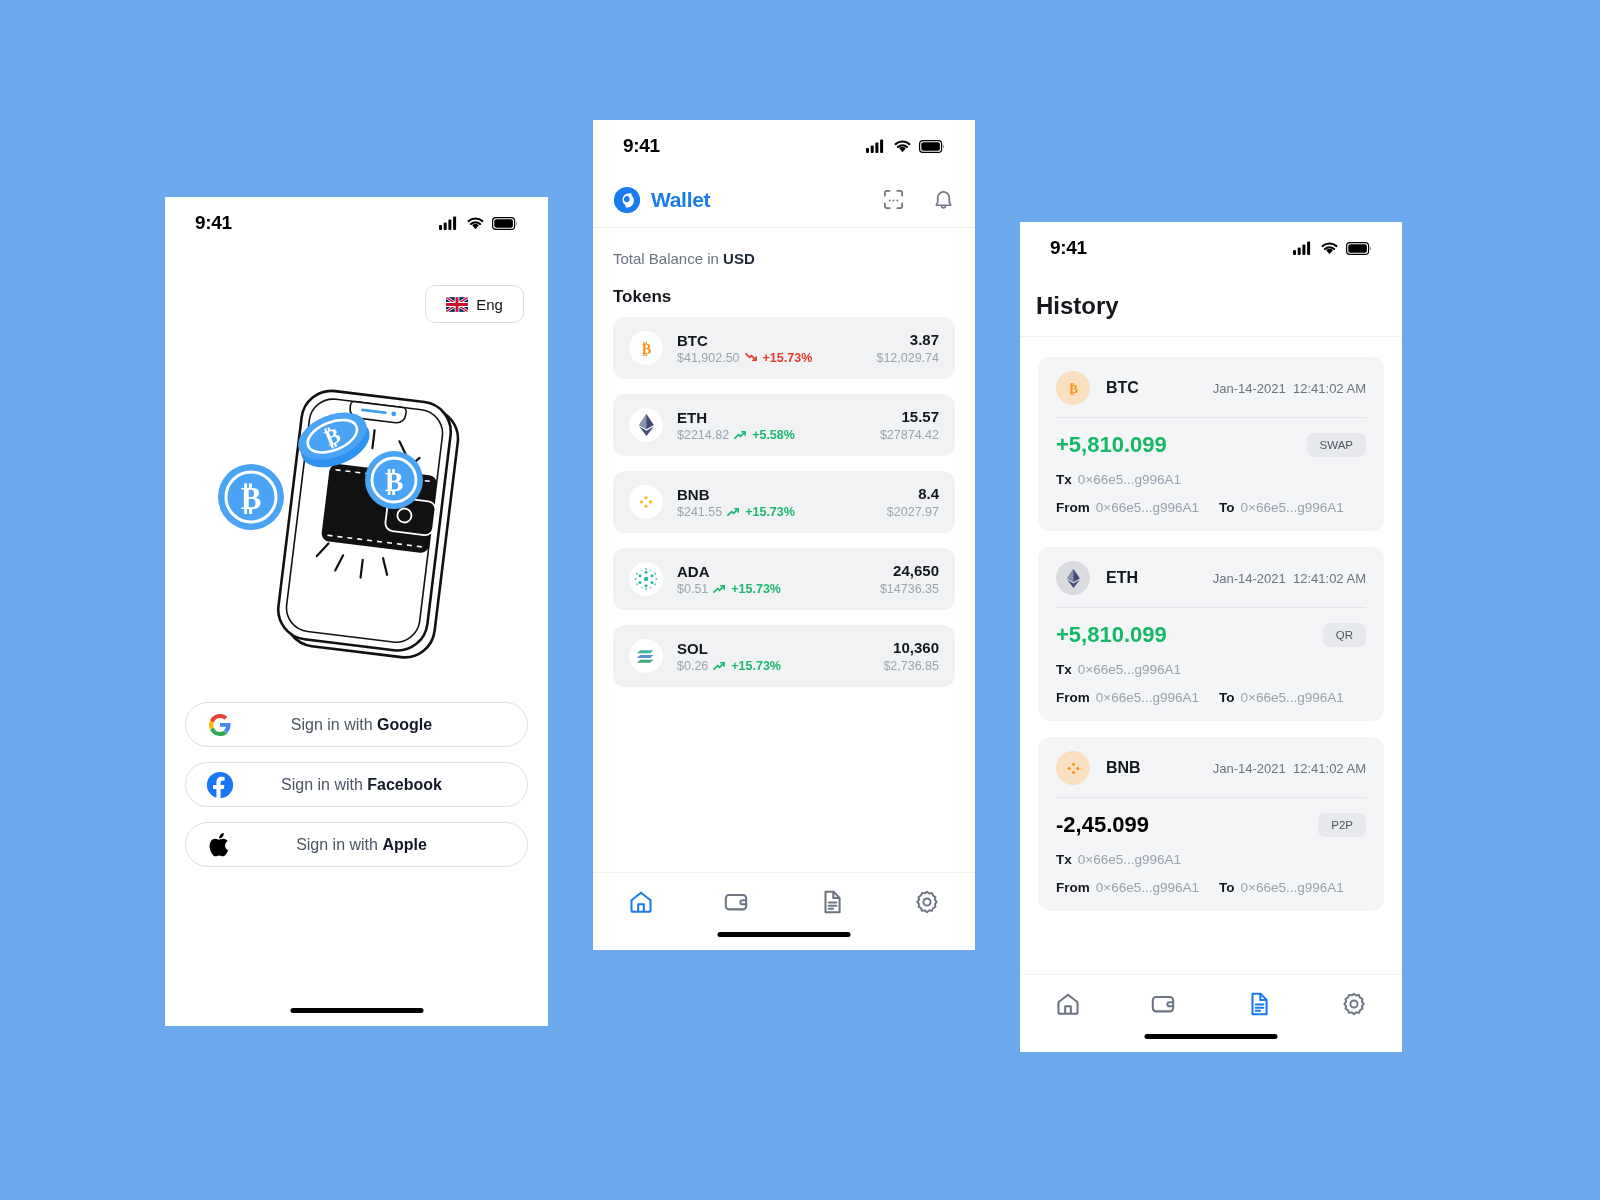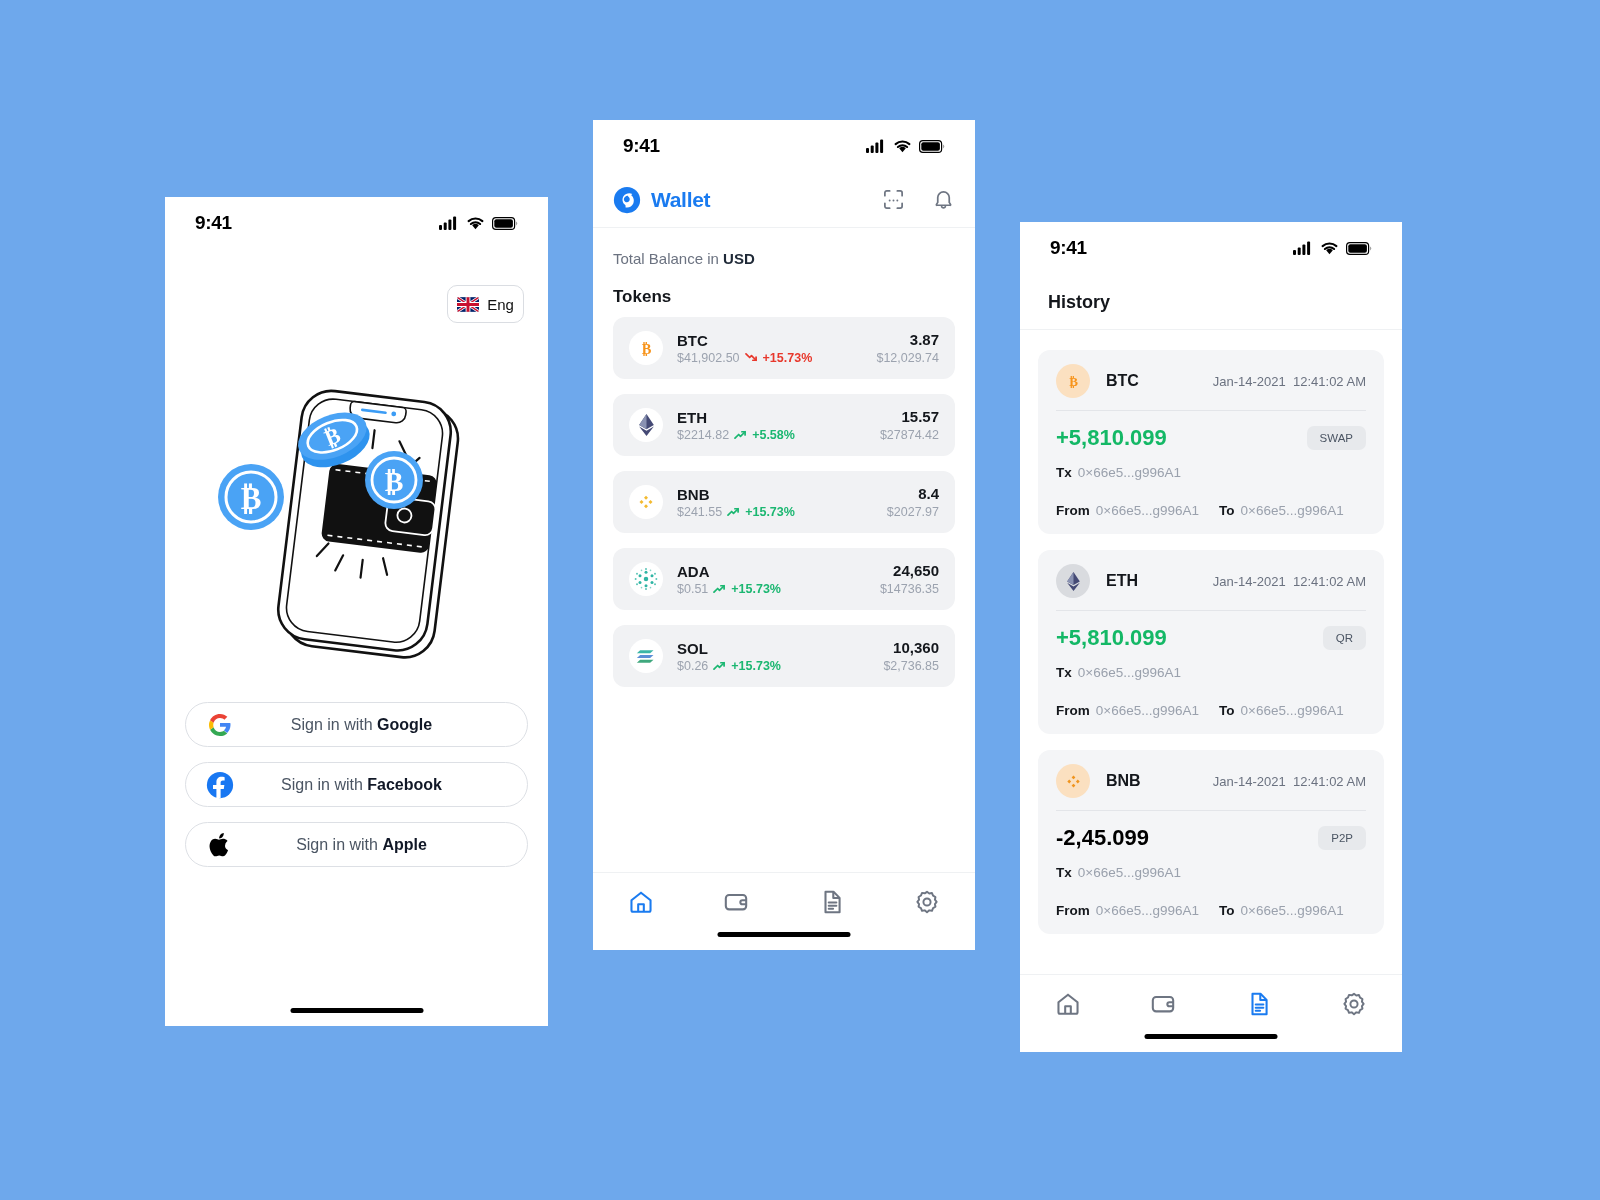--- a/index.html
+++ b/index.html
@@ -32,21 +32,21 @@
   .sb-time {
     font-size: 19px; font-weight: bold; color: #000;
     letter-spacing: -0.3px;
   }
   .sb-icons { display: flex; align-items: center; gap: 7px; }
   .spacer { flex: 1; }
 
   
   .lang-pill {
     position: absolute; right: 24px; top: 88px;
-    width: 77px; height: 38px; border: 1px solid #DADDE2; border-radius: 10px;
+    width: 99px; height: 38px; border: 1px solid #DADDE2; border-radius: 10px;
     display: flex; align-items: center; justify-content: center; gap: 8px;
     background: #fff;
   }
   .lang-label { font-size: 15px; color: #111; }
   .flag { width: 22px; height: 15px; border-radius: 2px; overflow: hidden; display:block;}
 
   .illustration { position: absolute; left: 0; top: 175px; width: 383px; height: 300px; }
 
   .auth-group { position: absolute; left: 20px; top: 505px; width: 343px; }
   .auth-btn {
@@ -120,21 +120,21 @@
 
   .tabbar {
     position: absolute; left: 0; bottom: 0; width: 100%; height: 78px;
     border-top: 1px solid #EFF1F3; background: #fff;
     display: flex; align-items: flex-start; padding-top: 16px;
   }
   .tabitem { flex: 1; display: flex; justify-content: center; }
 
   
   .history-title {
-    padding: 18px 20px 16px 28px; font-size: 18px; font-weight: bold; color: #14171c;
+    padding: 18px 20px 16px 16px; font-size: 24px; font-weight: bold; color: #14171c;
     border-bottom: 1px solid #EFF1F3;
   }
   .history-scroll { padding: 20px 18px 0 18px; height: 710px; overflow: hidden;}
   .hist-card {
     background: #F4F5F7; border-radius: 12px; padding: 14px 18px 16px 18px;
     margin-bottom: 16px;
   }
   .hist-top { display: flex; align-items: center; padding-bottom: 12px; }
   .hist-coin-icon {
     width: 34px; height: 34px; border-radius: 50%;
@@ -147,21 +147,21 @@
   .hist-amt-row { display: flex; align-items: center; margin-top: 14px; }
   .hist-amt { font-size: 22px; font-weight: bold; }
   .hist-amt.pos { color: #14B866; }
   .hist-amt.neg { color: #000000; }
   .hist-badge {
     margin-left: auto; background: #E7E9EC; color: #4b5563;
     font-size: 11.5px; border-radius: 7px; padding: 6px 13px;
   }
   .hist-meta { font-size: 13.5px; color: #9aa1ad; margin-top: 14px; display:flex; gap:6px;}
   .hist-meta .k { color: #14171c; font-weight: bold; }
-  .hist-meta-row2 { display: flex; gap: 20px; margin-top: 23px; }
+  .hist-meta-row2 { display: flex; gap: 20px; margin-top: 13px; }
 
   svg { display: block; }
 </style>
 </head>
 <body>
 
 <div class="stage">
 
   <div class="phone" id="phone-login">
 

